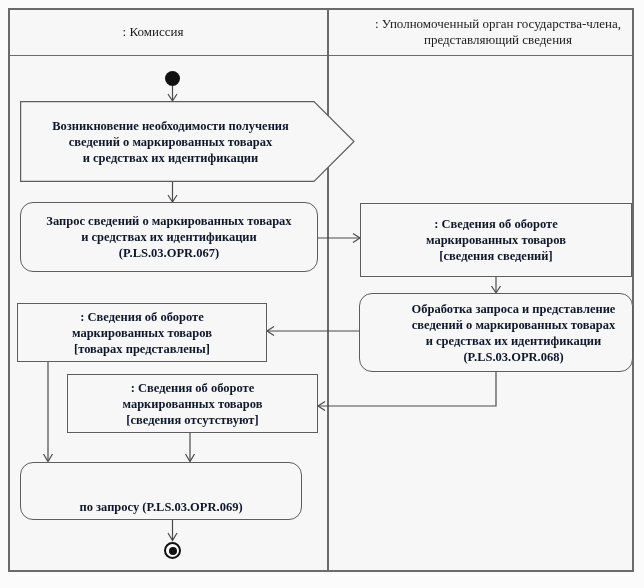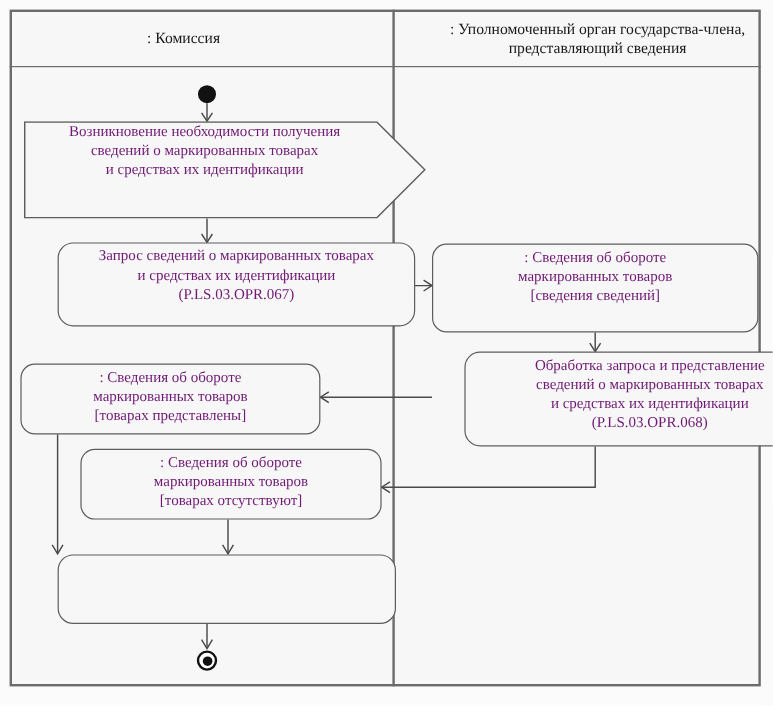--- a/index.html
+++ b/index.html
@@ -57,32 +57,33 @@
     padding: 0 6px;
   }
   .lane-header.left  { left: 10px;  width: 286px; }
   .lane-header.right { left: 341px; width: 314px; }
 
   
   .node {
     position: absolute;
     box-sizing: border-box;
     display: flex;
-    align-items: flex-start;
+    align-items: center;
     justify-content: center;
     text-align: center;
     font-size: 12.5px;
     line-height: 16px;
-    color: #701a75;
+    color: #0f172a;
     background: #f7f7f7;
     border: 1px solid #5d5d5d;
     padding: 2px 6px;
-  }
-  .node.action { border-radius: 13px; margin-left: 28px; }
-  .node.object { border-radius: 12px; }
+    font-weight: bold;
+  }
+  .node.action { border-radius: 13px; }
+  .node.object { border-radius: 0; }
   .node.signal {
     border: none;
     background: transparent;
     padding: 0;
   }
   .signal-shape {
     position: absolute;
     left: 0; top: 0; right: 0; bottom: 0;
   }
   .signal-shape svg { display: block; width: 100%; height: 100%; }
@@ -220,24 +221,25 @@
       <span>: Сведения об обороте</span><br>
       <span>маркированных товаров</span><br>
       <span>[товарах представлены]</span>
     </div>
   </div>
 
   <div class="node object" style="left:67px; top:374px; width:251px; height:59px;">
     <div>
       <span>: Сведения об обороте</span><br>
       <span>маркированных товаров</span><br>
-      <span>[товарах отсутствуют]</span>
+      <span>[сведения отсутствуют]</span>
     </div>
   </div>
 
   <div class="node action" style="left:20px; top:462px; width:282px; height:58px;">
     <div>
       <br>
       <br>
+      <span>по запросу (P.LS.03.OPR.069)</span>
     </div>
   </div>
 
 </div>
 
 </body></html>

